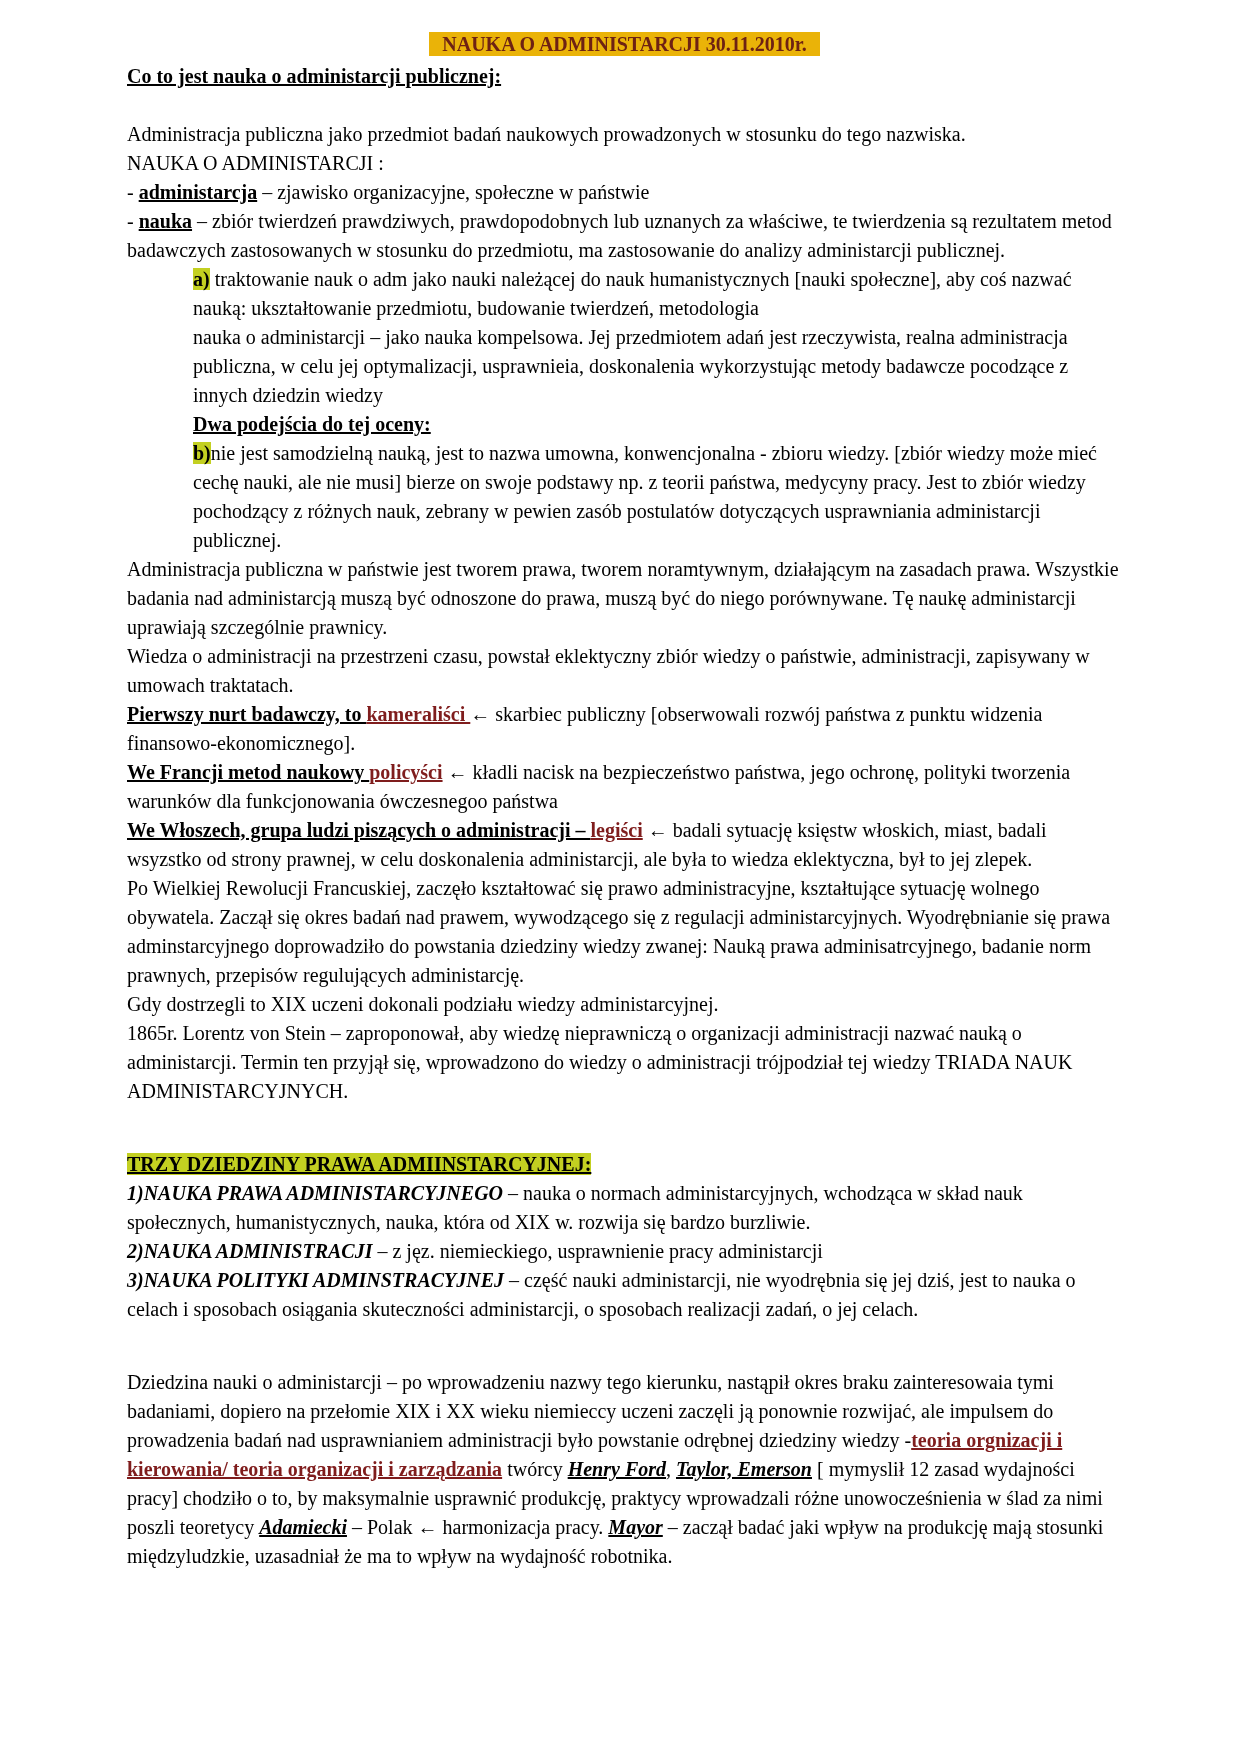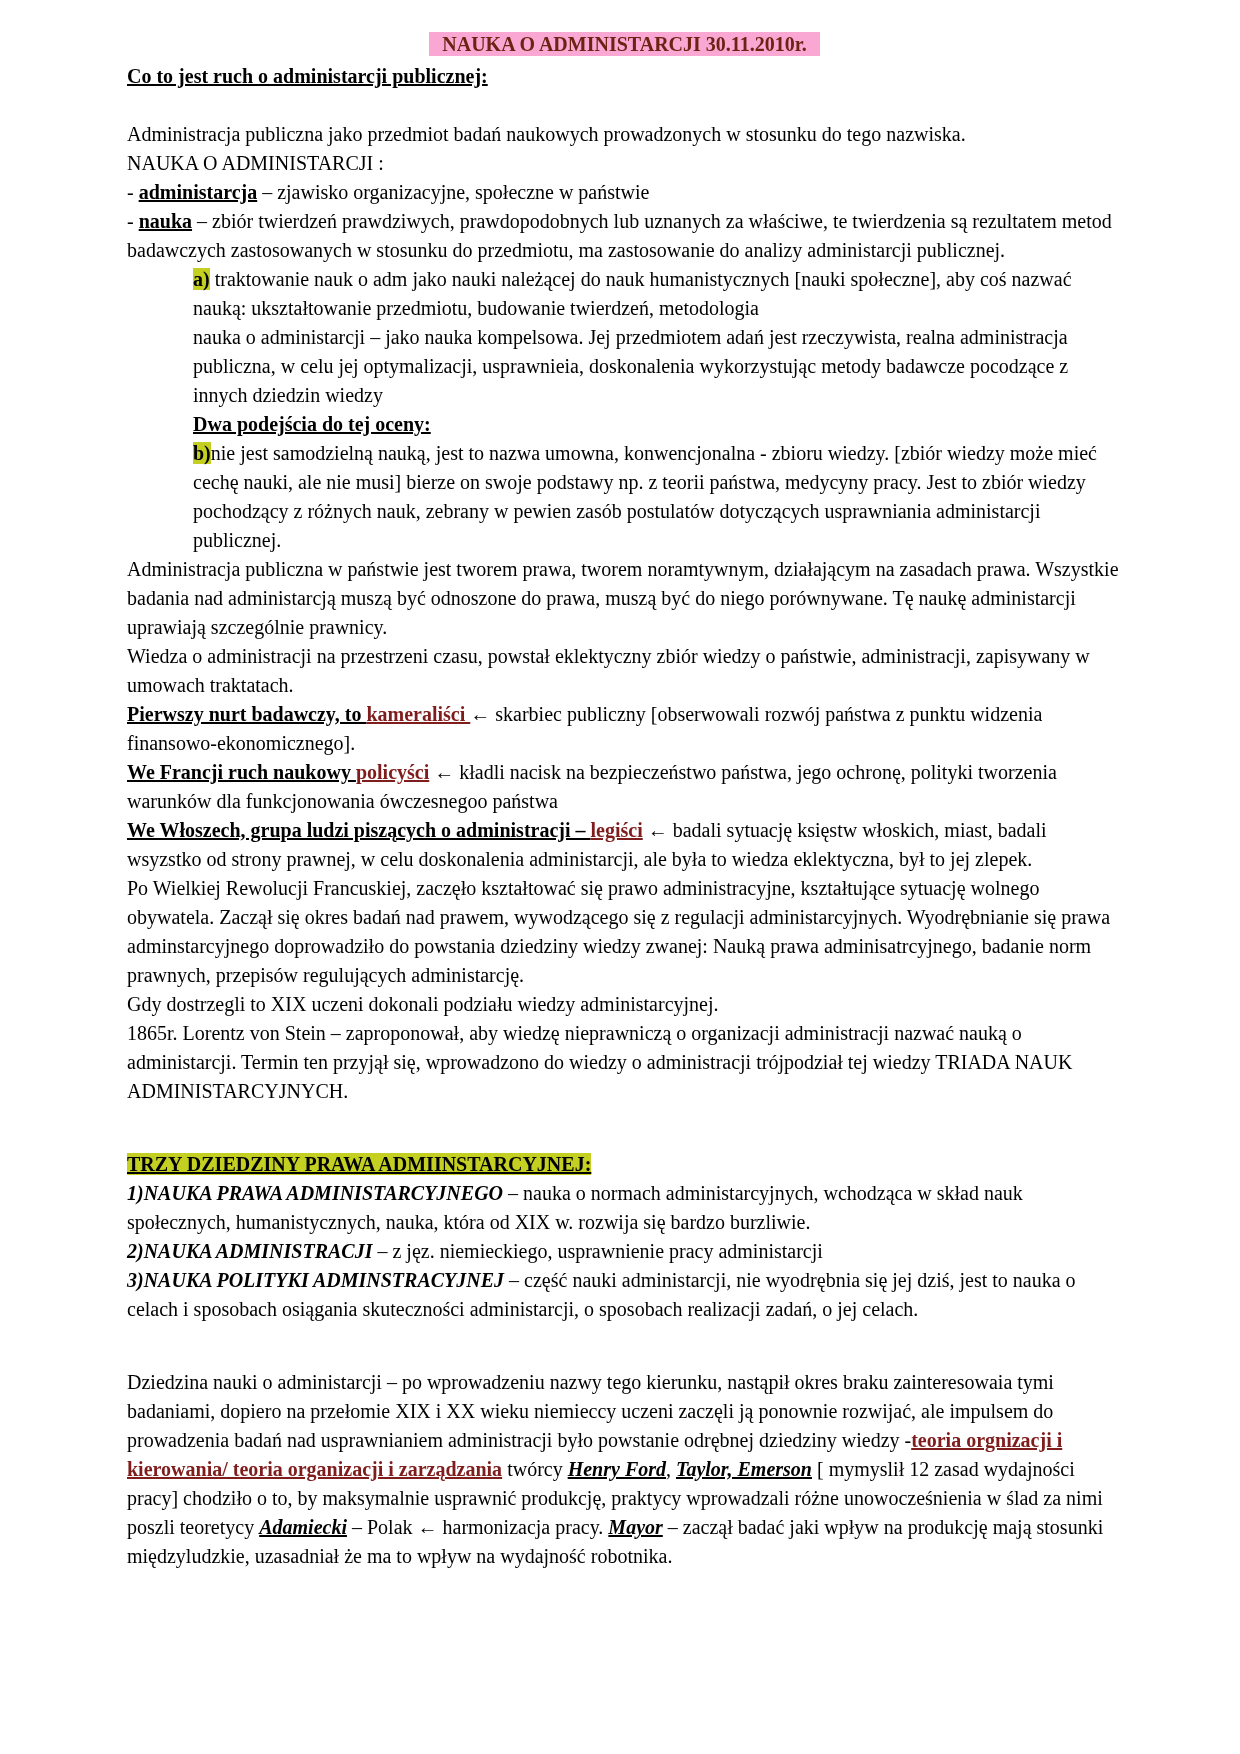--- a/index.html
+++ b/index.html
@@ -15,40 +15,40 @@
   .page { padding: 30px 118px 40px 127px; }
   p { margin: 0; }
   .b   { font-weight: bold; }
   .bu  { font-weight: bold; text-decoration: underline; }
   .bi  { font-weight: bold; font-style: italic; }
   .biu { font-weight: bold; font-style: italic; text-decoration: underline; }
   .red { color: #7f1d1d; }
   .hl-green { background: #c3d021; }
   .title-row { text-align: center; margin-bottom: 3px; }
   .title-hl {
-    background: #f9a8d4;
+    background: #eab308;
     color: #6e2213;
     font-weight: bold;
     padding: 1px 13px;
   }
   .indent { margin-left: 66px; }
   .sp    { height: 29px; }
   .sp-lg { height: 44px; }
 </style>
 </head>
 <body>
 
 <div class="page">
 
   <div class="title-row">
     <span class="title-hl">NAUKA O ADMINISTARCJI 30.11.2010r.</span>
   </div>
 
   <p>
-    <span class="bu">Co to jest ruch o administarcji publicznej:</span>
+    <span class="bu">Co to jest nauka o administarcji publicznej:</span>
   </p>
 
   <div class="sp"></div>
 
   <p>
     <span>Administracja publiczna jako przedmiot badań naukowych prowadzonych w stosunku do tego nazwiska.</span><br>
     <span>NAUKA O ADMINISTARCJI :</span><br>
     <span>- </span><span class="bu">administarcja</span><span> – zjawisko organizacyjne, społeczne w państwie</span><br>
     <span>- </span><span class="bu">nauka</span><span> – zbiór twierdzeń prawdziwych, prawdopodobnych lub uznanych za właściwe, te twierdzenia są rezultatem metod badawczych zastosowanych w stosunku do przedmiotu, ma zastosowanie do analizy administarcji publicznej.</span>
   </p>
@@ -69,21 +69,21 @@
   <p>
     <span>Administracja publiczna w państwie jest tworem prawa, tworem noramtywnym, działającym na zasadach prawa. Wszystkie badania nad administarcją muszą być odnoszone do prawa, muszą być do niego porównywane. Tę naukę administarcji uprawiają szczególnie prawnicy.</span><br>
     <span>Wiedza o administracji na przestrzeni czasu, powstał eklektyczny zbiór wiedzy o państwie, administracji, zapisywany w umowach traktatach.</span>
   </p>
 
   <p>
     <span class="bu">Pierwszy nurt badawczy, to </span><span class="bu red">kameraliści </span><span>←  skarbiec publiczny [obserwowali rozwój państwa z punktu widzenia finansowo-ekonomicznego].</span>
   </p>
 
   <p>
-    <span class="bu">We Francji ruch naukowy </span><span class="bu red">policyści</span><span> ←  kładli nacisk na bezpieczeństwo państwa, jego ochronę, polityki tworzenia warunków dla funkcjonowania ówczesnegoo państwa</span>
+    <span class="bu">We Francji metod naukowy </span><span class="bu red">policyści</span><span> ←  kładli nacisk na bezpieczeństwo państwa, jego ochronę, polityki tworzenia warunków dla funkcjonowania ówczesnegoo państwa</span>
   </p>
 
   <p>
     <span class="bu">We Włoszech, grupa ludzi piszących o administracji – </span><span class="bu red">legiści</span><span> ←  badali sytuację księstw włoskich, miast, badali wsyzstko od strony prawnej, w celu doskonalenia administarcji, ale była to wiedza eklektyczna, był to jej zlepek.</span>
   </p>
 
   <p>
     <span>Po Wielkiej Rewolucji Francuskiej, zaczęło kształtować się prawo administracyjne, kształtujące sytuację wolnego obywatela. Zaczął się okres badań nad prawem, wywodzącego się z regulacji administarcyjnych. Wyodrębnianie się prawa adminstarcyjnego doprowadziło do powstania dziedziny wiedzy zwanej: Nauką prawa adminisatrcyjnego, badanie norm prawnych, przepisów regulujących administarcję.</span><br>
     <span>Gdy dostrzegli to XIX uczeni dokonali podziału wiedzy administarcyjnej.</span><br>
     <span>1865r. Lorentz von Stein – zaproponował, aby wiedzę nieprawniczą o organizacji administracji nazwać nauką o administarcji. Termin ten przyjął się, wprowadzono do wiedzy o administracji trójpodział tej wiedzy TRIADA NAUK ADMINISTARCYJNYCH.</span>

